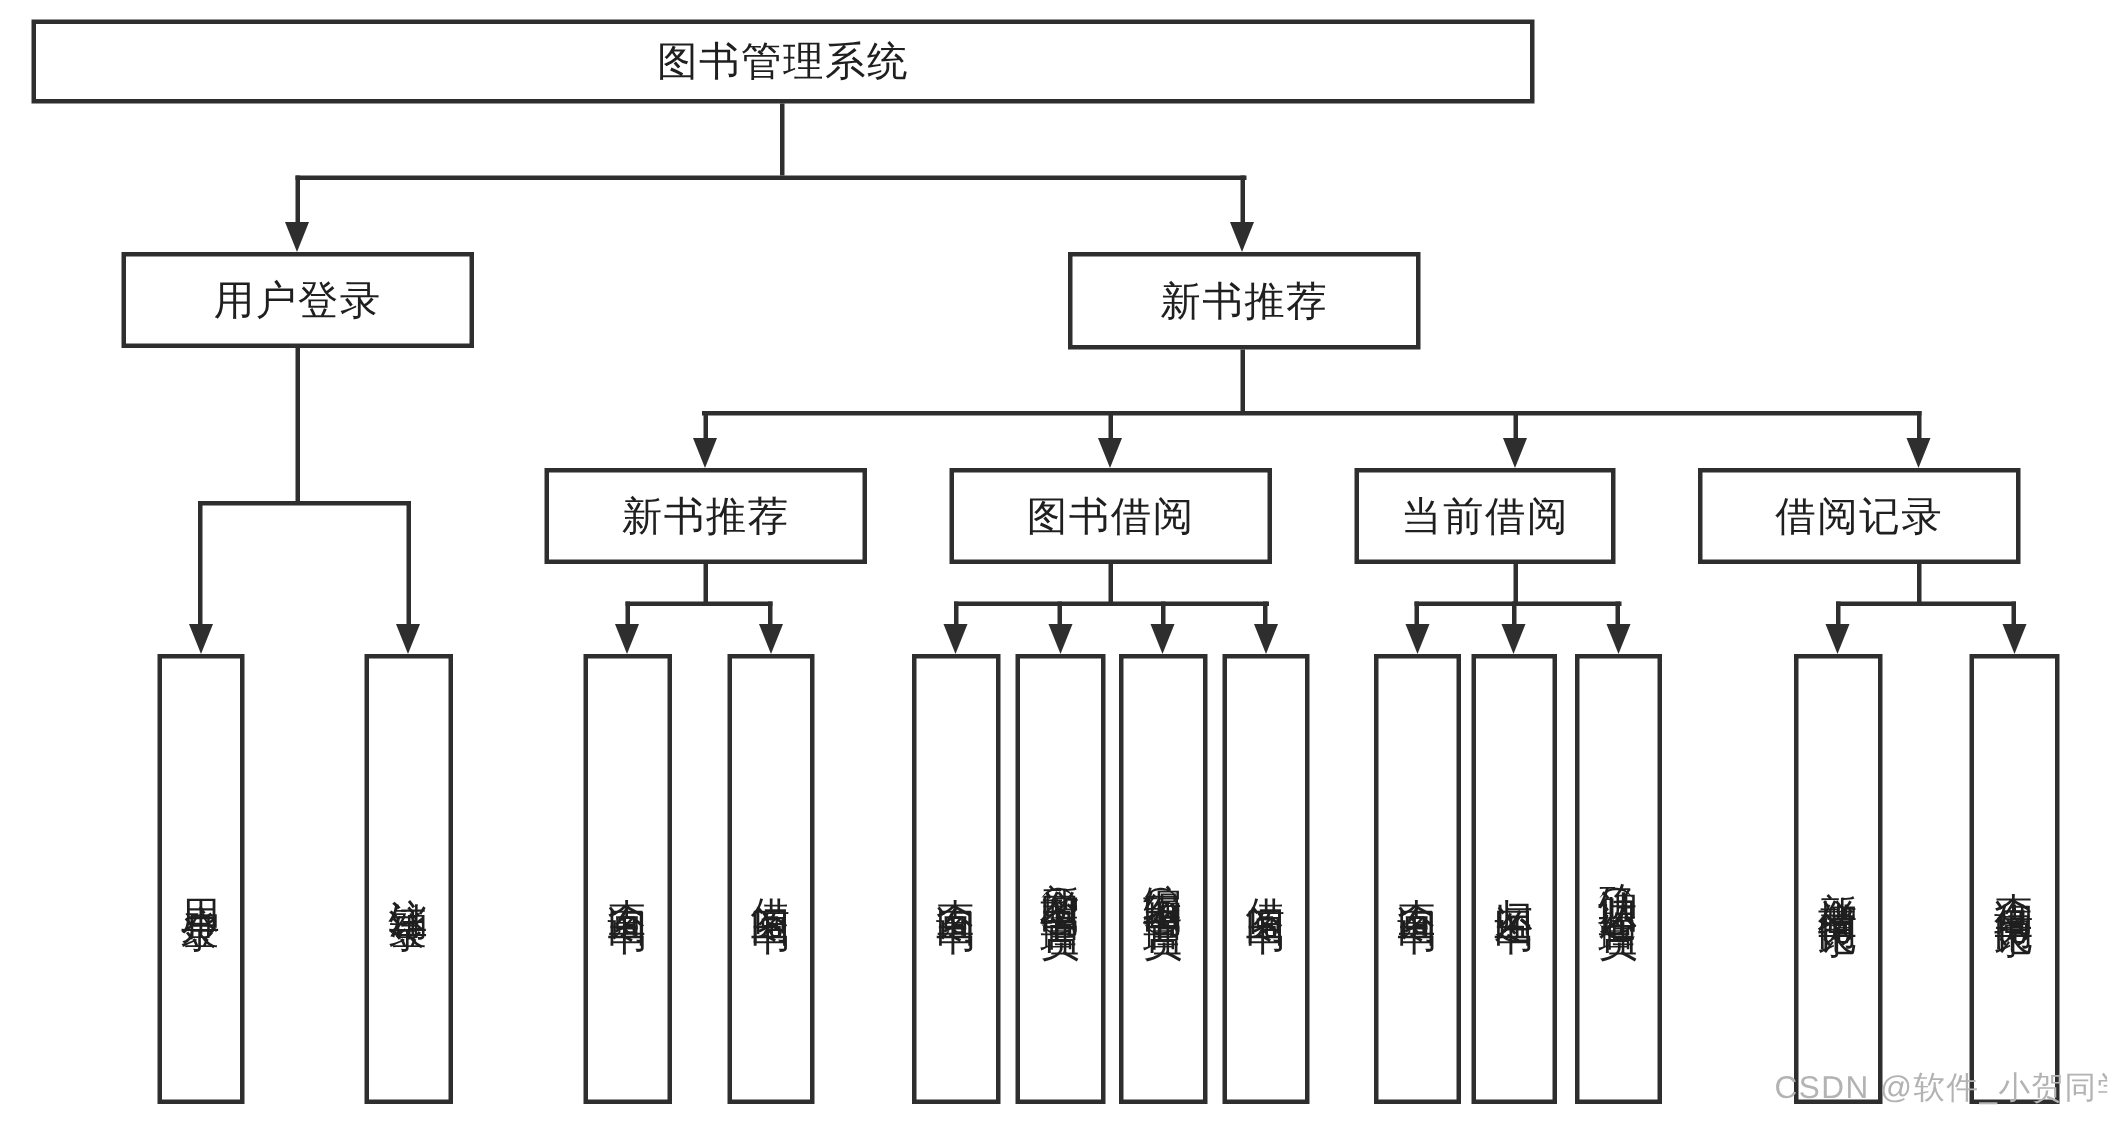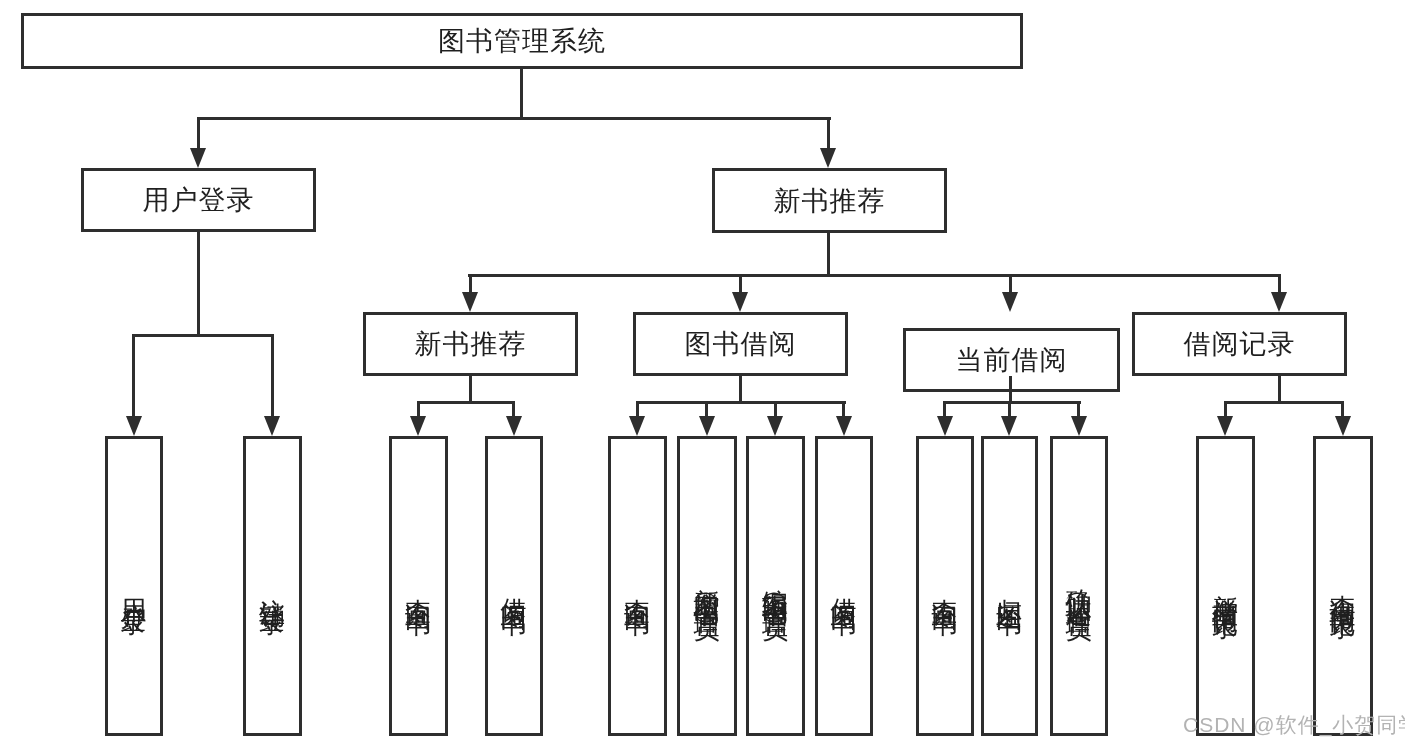--- a/index.html
+++ b/index.html
@@ -87,21 +87,21 @@
   <div class="ah" style="left:1002px;top:292px"></div>
   <div class="vline" style="left:1278px;top:274px;height:20px"></div>
   <div class="ah" style="left:1271px;top:292px"></div>
 
   <div class="box" style="left:633px;top:312px;width:215px;height:64px">
     <span>图书借阅</span>
   </div>
   <div class="box" style="left:363px;top:312px;width:215px;height:64px">
     <span>新书推荐</span>
   </div>
-  <div class="box" style="left:903px;top:328px;width:217px;height:64px">
+  <div class="box" style="left:903px;top:312px;width:174px;height:64px">
     <span>当前借阅</span>
   </div>
   <div class="box" style="left:1132px;top:312px;width:215px;height:64px">
     <span>借阅记录</span>
   </div>
 
   <div class="vline" style="left:469px;top:376px;height:28px"></div>
   <div class="hline" style="left:417px;top:401px;width:98px"></div>
   <div class="vline" style="left:417px;top:401px;height:17px"></div>
   <div class="ah" style="left:410px;top:416px"></div>

